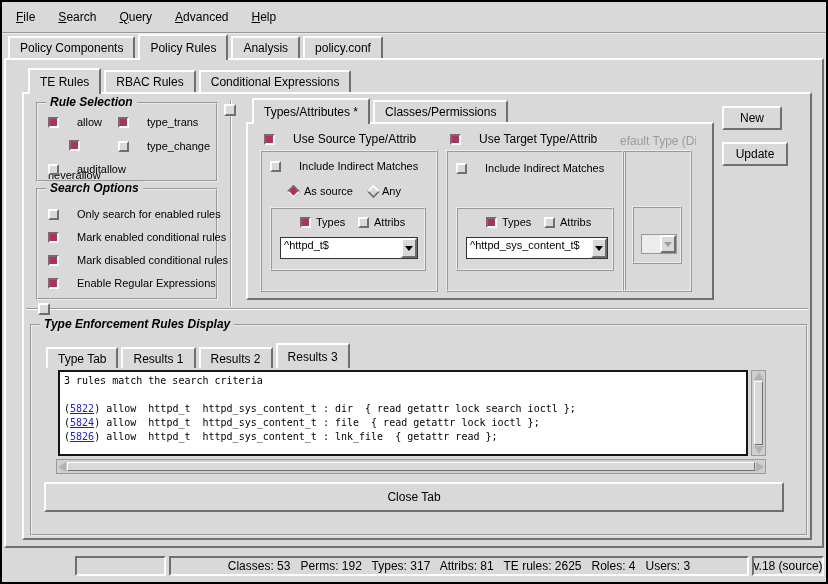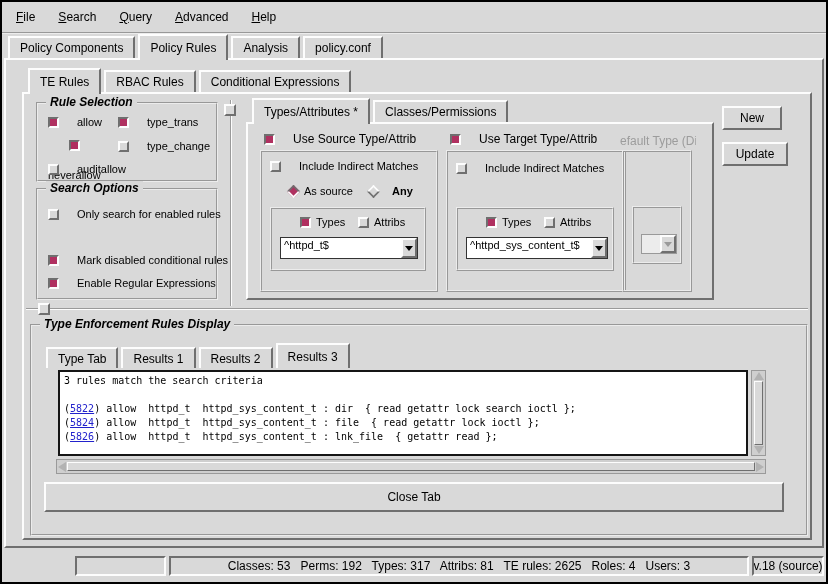--- a/index.html
+++ b/index.html
@@ -129,20 +129,24 @@
           <span class="cblabel">auditallow</span>
         </div>
       </div>
 
       <div class="grp" style="left:12px;top:94px;width:182px;height:112px;">
         <span class="grp-title">Search Options</span>
         <div class="cbrow" style="left:10px;top:18px;">
           <span class="ind"></span>
           <span class="cblabel">Only search for enabled rules</span>
         </div>
+        <div class="cbrow" style="left:10px;top:41px;">
+          <span class="ind on"></span>
+          <span class="cblabel">Mark enabled conditional rules</span>
+        </div>
         <div class="cbrow" style="left:10px;top:64px;">
           <span class="ind on"></span>
           <span class="cblabel">Mark disabled conditional rules</span>
         </div>
         <div class="cbrow" style="left:10px;top:87px;">
           <span class="ind on"></span>
           <span class="cblabel">Enable Regular Expressions</span>
         </div>
       </div>
 
@@ -161,21 +165,21 @@
         </div>
         <div class="ridge" style="left:12px;top:26px;width:178px;height:142px;">
           <div class="cbrow" style="left:8px;top:8px;">
             <span class="ind"></span>
             <span class="cblabel">Include Indirect Matches</span>
           </div>
           <div class="cbrow" style="left:26px;top:33px;gap:5px;">
             <span class="ind radio on"></span>
             <span class="cblabel">As source</span>
           </div>
-          <div class="cbrow" style="left:106px;top:33px;gap:13px;font-weight:bold;">
+          <div class="cbrow" style="left:106px;top:33px;gap:3px;">
             <span class="ind radio"></span>
             <span class="cblabel">Any</span>
           </div>
           <div class="ridge" style="left:8px;top:55px;width:156px;height:64px;">
             <div class="cbrow" style="left:28px;top:7px;gap:5px;">
               <span class="ind on"></span>
               <span class="cblabel">Types</span>
             </div>
             <div class="cbrow" style="left:86px;top:7px;gap:5px;">
               <span class="ind"></span>

